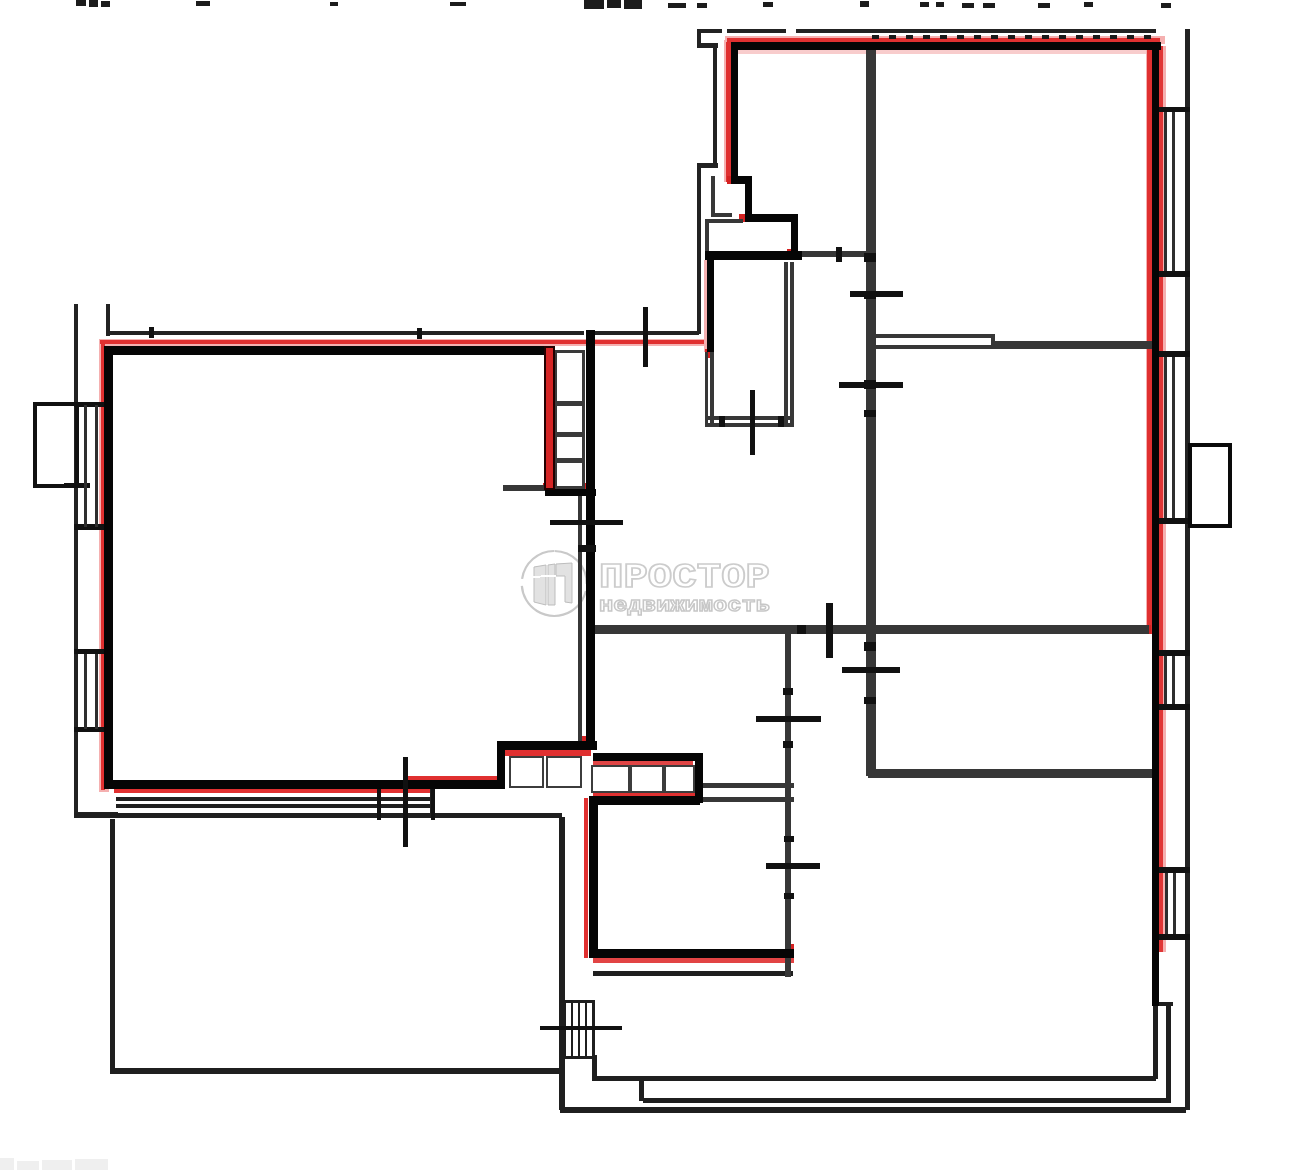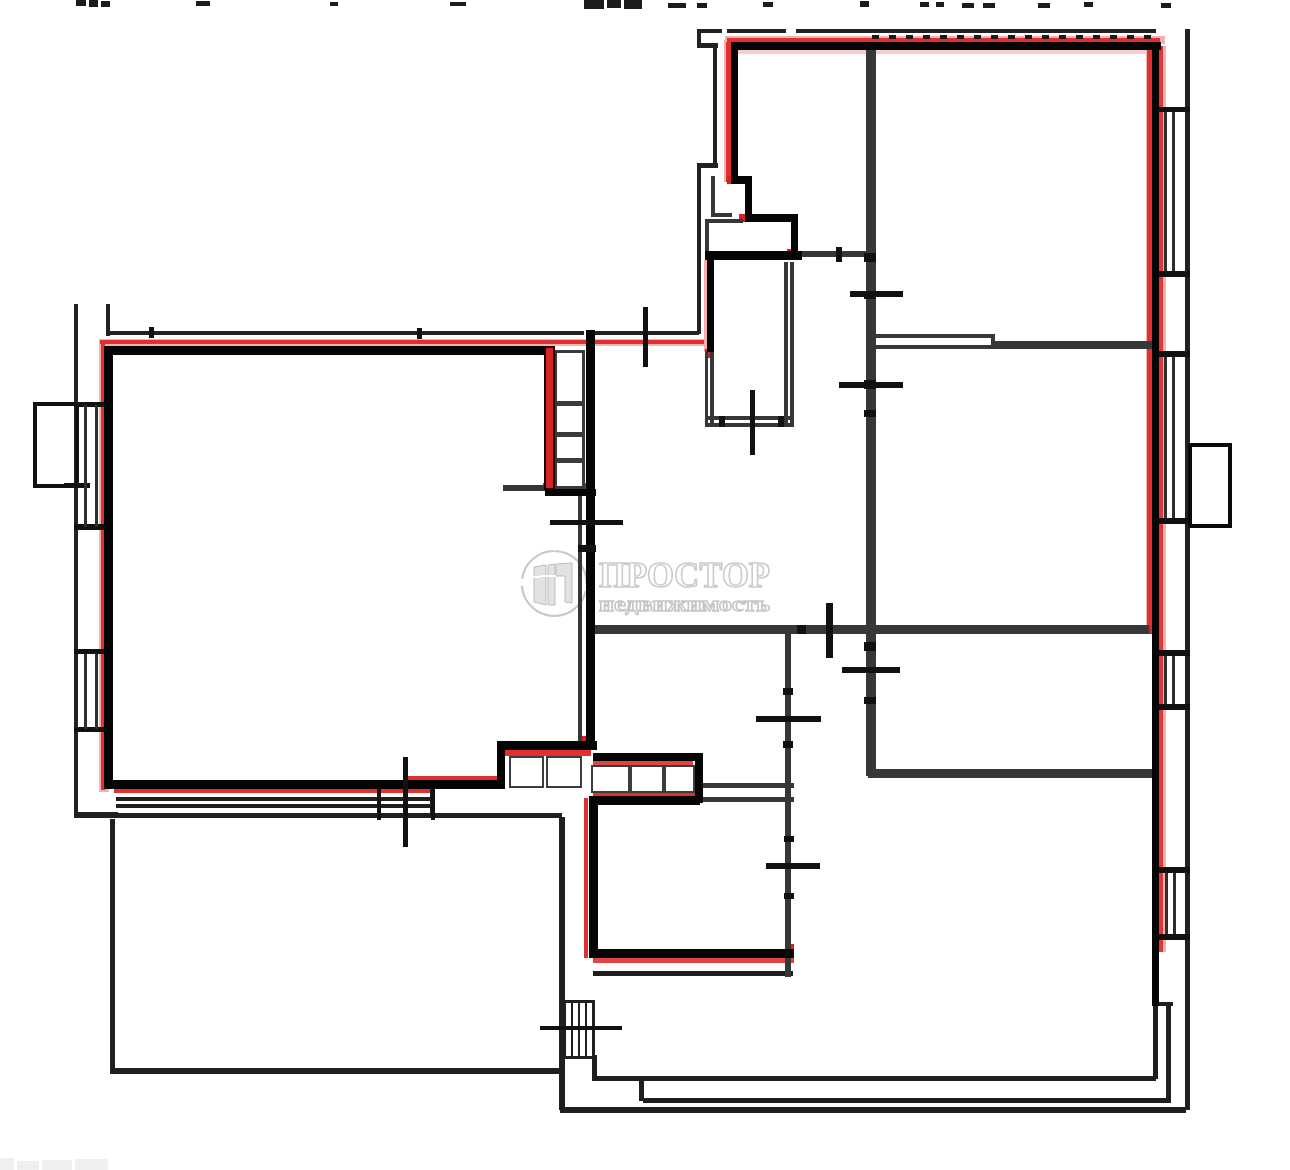--- a/index.html
+++ b/index.html
@@ -1,16 +1,16 @@
 <!DOCTYPE html>
 <html><head>
 <meta charset="utf-8">
 <style>
 html,body{margin:0;padding:0;background:#ffffff;}
-#plan{width:1290px;height:1170px;position:relative;font-family:Liberation Serif, serif;}
+#plan{width:1290px;height:1170px;position:relative;font-family:Liberation Mono, monospace;}
 </style>
 </head>
 <body>
 <div id="plan">
 <svg width="1290" height="1170" viewBox="0 0 1290 1170" xmlns="http://www.w3.org/2000/svg" shape-rendering="crispEdges">
 <rect x="0" y="0" width="1290" height="1170" fill="#ffffff"></rect>
 
 <g fill="#1c1c1c">
 <rect x="76" y="0" width="10" height="6"></rect>
 <rect x="89" y="0" width="9" height="7"></rect>

